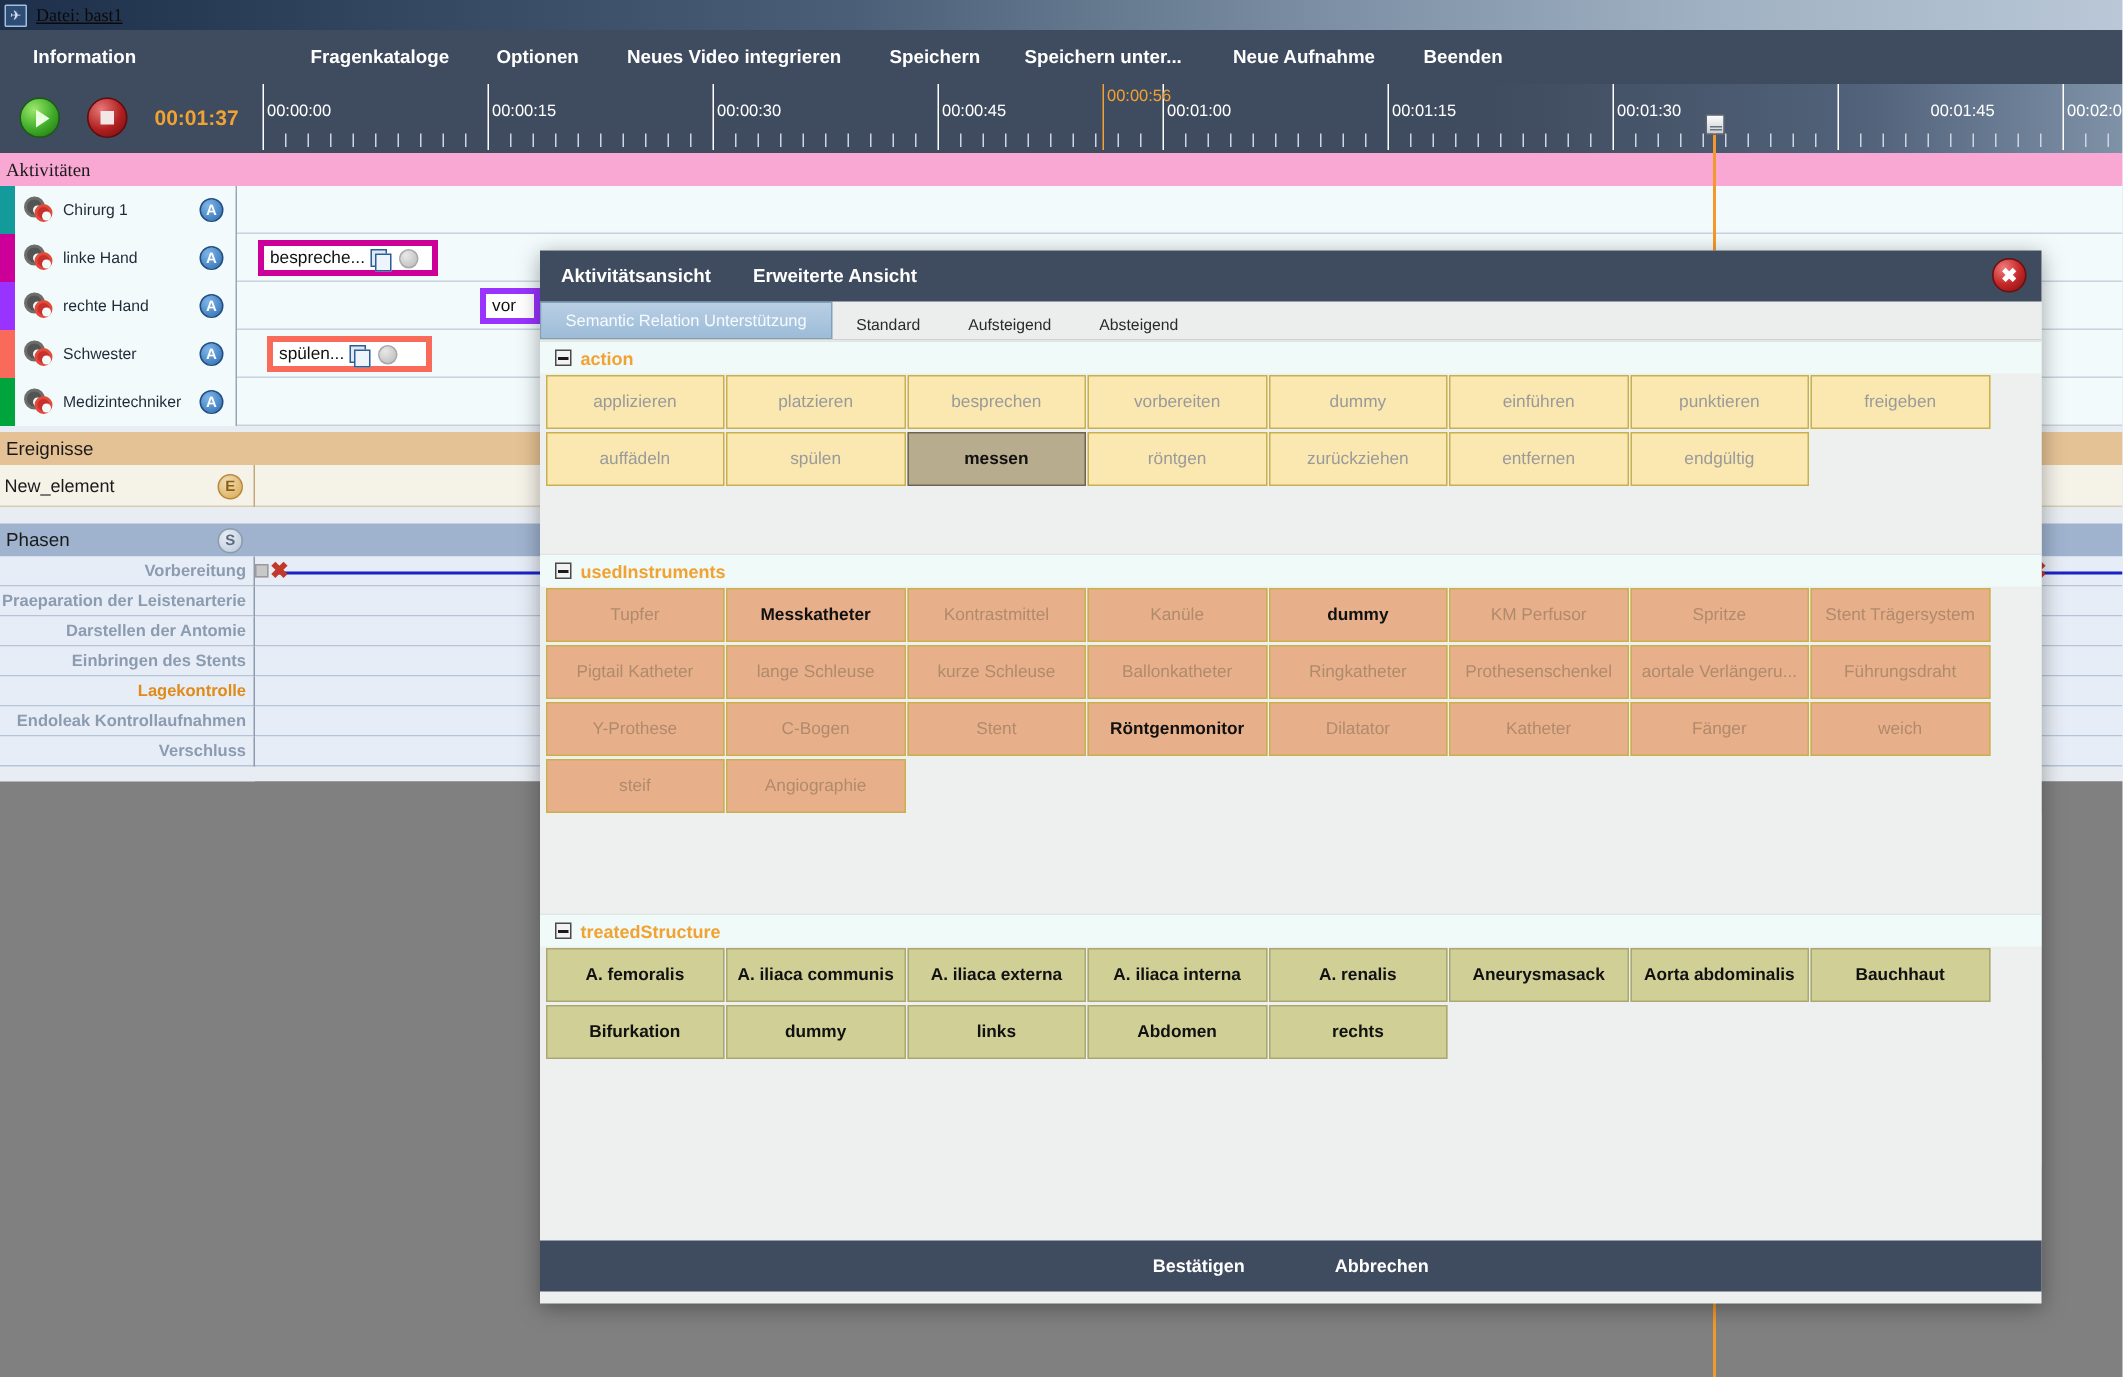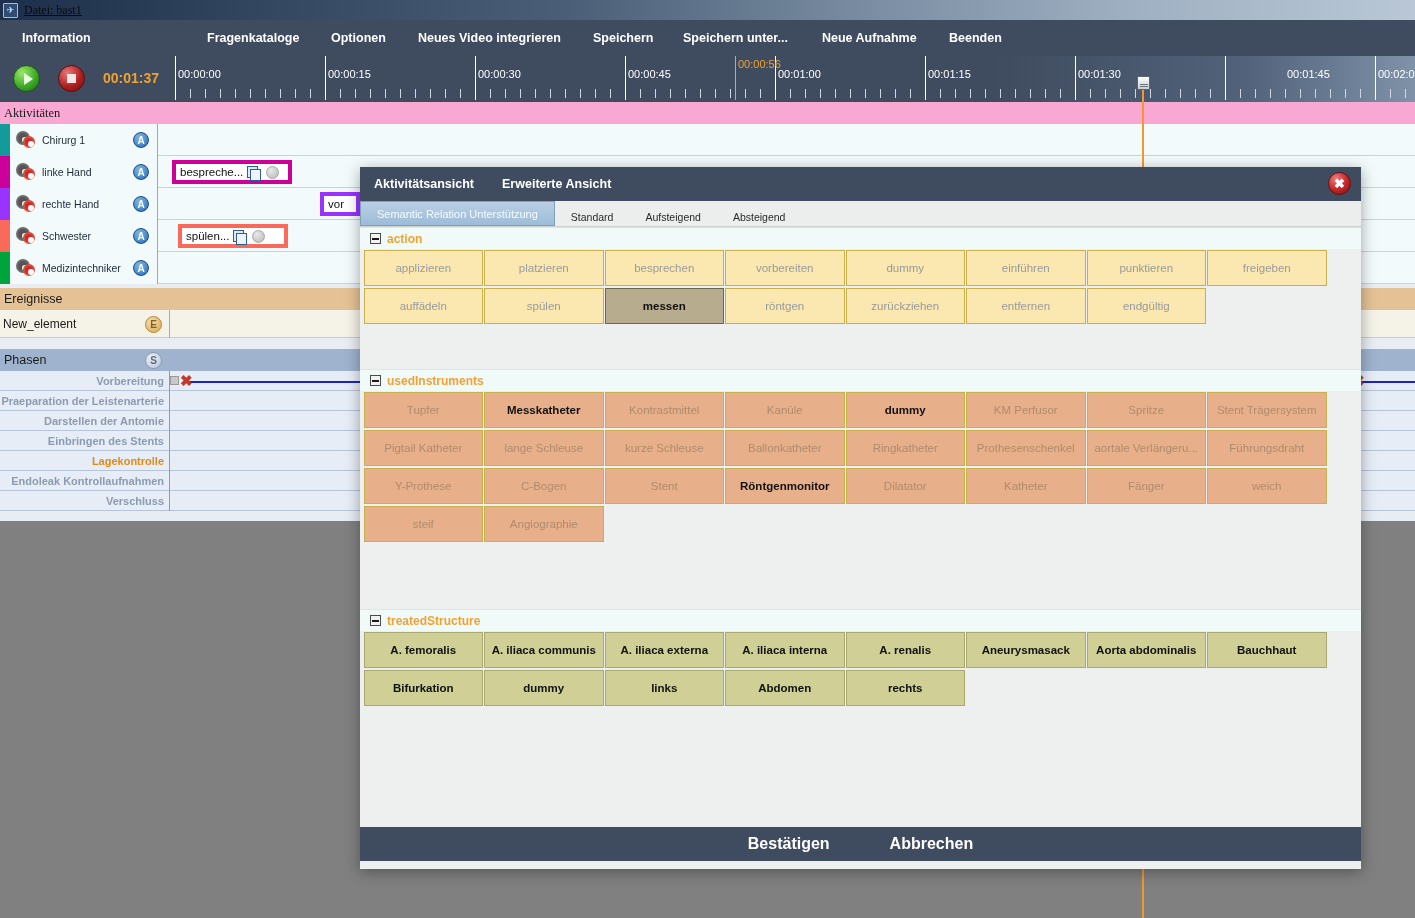--- a/index.html
+++ b/index.html
@@ -262,21 +262,21 @@
   .cell.sel      { background: #b8ac8e; border: 1px solid #6e6550; color: #111; font-weight: bold; }
   .sec-pad-action { height: 44px; background: #eef0ef; }
   .sec-pad-instr  { height: 66px; background: #eef0ef; }
   .sec-pad-struct { height: 70px; background: #eef0ef; }
 
   .dlg-footer {
     height: 34px; background: #3f4b5e; display: flex; align-items: center;
     justify-content: center; gap: 60px;
   }
   .dlg-footer .fbtn {
-    color: #ffffff; font-size: 16px; font-weight: bold; cursor: pointer;
+    color: #ffffff; font-size: 12px; font-weight: bold; cursor: pointer;
   }
 </style>
 </head>
 <body>
 
 <div id="app">
 
   <div class="titlebar">
     <div class="tb-icon">✈</div>
     <div class="tb-title">Datei: bast1</div>

